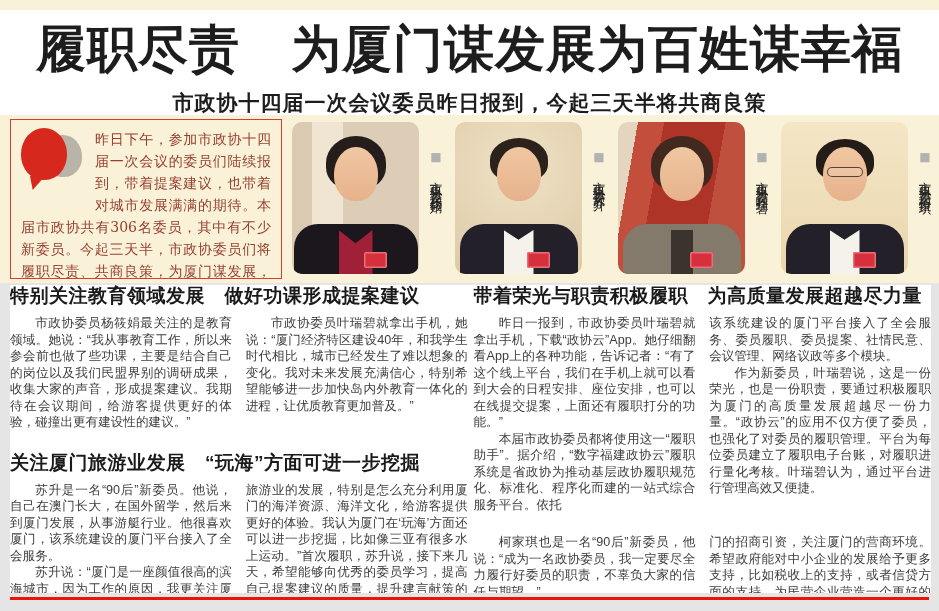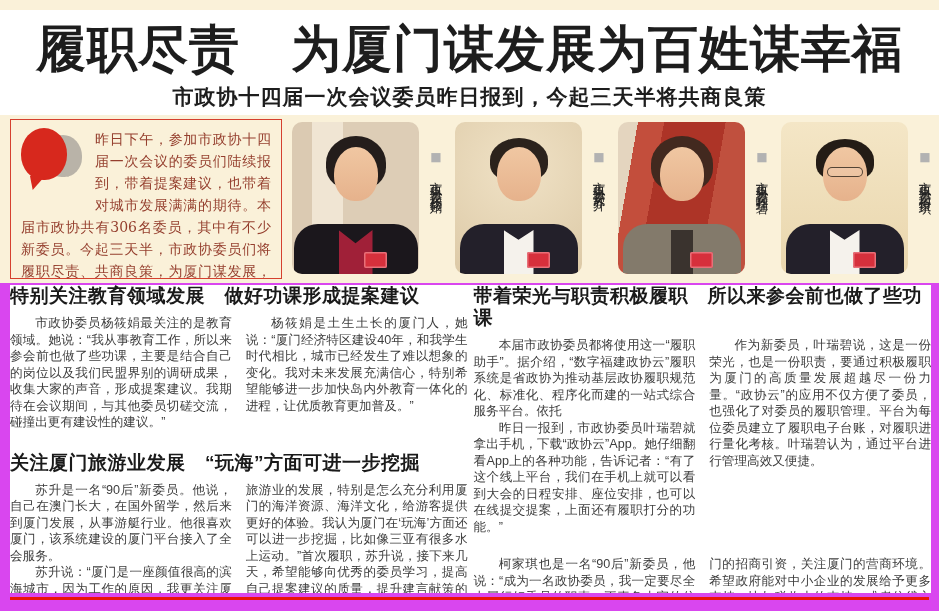--- a/index.html
+++ b/index.html
@@ -1,26 +1,26 @@
 <!DOCTYPE html>
 <html><head>
 <meta charset="utf-8">
 <style>
   * { margin:0; padding:0; box-sizing:border-box; }
   html,body { width:939px; height:611px; }
   body { background:#ffffff; font-family:"Liberation Sans", sans-serif; overflow:hidden; }
-  .page { position:relative; width:939px; height:611px; background:#d946ef; }
+  .page { position:relative; width:939px; height:611px; background:#e5e5e5; }
 
   .top-strip { position:absolute; top:0; left:0; width:100%; height:10px; background:#faf1d9; }
 
   
   .masthead { position:absolute; top:10px; left:0; width:100%; height:105px; text-align:center; background:#fff; }
   .main-headline { margin-top:13px; font-size:50px; line-height:52px; font-weight:900;
     color:#1d1d1d; letter-spacing:1px; font-family:"Liberation Sans", sans-serif; }
-  .sub-headline { margin-top:10px; font-size:21px; line-height:24px; font-weight:700;
+  .sub-headline { margin-top:16px; font-size:21px; line-height:24px; font-weight:700;
     color:#1d1d1d; letter-spacing:1px; font-family:"DejaVu Serif", serif; }
 
   
   .lead-band { position:absolute; top:115px; left:0; width:100%; height:168px; background:#faf1d9; }
 
   .intro-box { position:absolute; left:10px; top:4px; width:272px; height:160px;
     border:1px solid #d5402e; padding:8px 10px 4px 10px; }
   .balloon { float:left; width:64px; height:74px; margin:0 10px 2px 0; position:relative; }
   .balloon-gray { position:absolute; right:3px; top:7px; width:38px; height:42px; background:#b9b3a8;
     border-radius:50% 50% 46% 46%; }
@@ -157,51 +157,52 @@
       </figure>
     </div>
   </section>
 
   <main class="articles">
     <div class="section-col">
       <article class="article">
         <h3 class="article-headline">特别关注教育领域发展　做好功课形成提案建议</h3>
         <div class="cols">
           <div class="col">
-            <p class="para">市政协委员杨筱娟最关注的是教育领域。她说：“我从事教育工作，所以来参会前也做了些功课，主要是结合自己的岗位以及我们民盟界别的调研成果，收集大家的声音，形成提案建议。我期待在会议期间，与其他委员切磋交流，碰撞出更有建设性的建议。”</p>
-          </div>
-          <div class="col">
-            <p class="para">杨筱娟是土生土长的厦门人，她说：“厦门经济特区建设40年，和我学生时代相比，城市已经发生了难以想象的变化。我对未来发展充满信心，特别希望能够进一步加快岛内外教育一体化的进程，让优质教育更加普及。”</p>
+            <p class="para">市政协委员杨筱娟最关注的是教育领域。她说：“我从事教育工作，所以来参会前也做了些功课，主要是结合自己的岗位以及我们民盟界别的调研成果，收集大家的声音，形成提案建议。我期待在会议期间，给游客提供更好的体验，碰撞出更有建设性的建议。”</p>
+          </div>
+          <div class="col">
+            <p class="para">市政协委员叶瑞碧就拿出手机，她说：“厦门经济特区建设40年，和我学生时代相比，城市已经发生了难以想象的变化。我对未来发展充满信心，特别希望能够进一步加快岛内外教育一体化的进程，让优质教育更加普及。”</p>
           </div>
         </div>
       </article>
 
       <article class="article">
         <h3 class="article-headline">关注厦门旅游业发展　“玩海”方面可进一步挖掘</h3>
         <div class="cols">
           <div class="col">
             <p class="para">苏升是一名“90后”新委员。他说，自己在澳门长大，在国外留学，然后来到厦门发展，从事游艇行业。他很喜欢厦门，该系统建设的厦门平台接入了全会服务。</p>
             <p class="para">苏升说：“厦门是一座颜值很高的滨海城市，因为工作的原因，我更关注厦门</p>
           </div>
           <div class="col">
             <p class="para cont">旅游业的发展，特别是怎么充分利用厦门的海洋资源、海洋文化，给游客提供更好的体验。我认为厦门在‘玩海’方面还可以进一步挖掘，比如像三亚有很多水上运动。”首次履职，苏升说，接下来几天，希望能够向优秀的委员学习，提高自己提案建议的质量，提升建言献策的水平。</p>
           </div>
         </div>
       </article>
     </div>
 
     <div class="section-col">
       <article class="article">
-        <h3 class="article-headline">带着荣光与职责积极履职　所以来参会前也做了些功课</h3>
-        <div class="cols">
-          <div class="col">
+        <h3 class="article-headline">带着荣光与职责积极履职　为高质量发展超越尽力量</h3>
+        <div class="cols">
+          <div class="col">
+            <p class="para">昨日一报到，市政协委员叶瑞碧就拿出手机，下载“政协云”App。她仔细翻看App上的各种功能，告诉记者：“有了这个线上平台，我们在手机上就可以看到大会的日程安排、座位安排，也可以在线提交提案，上面还有履职打分的功能。”</p>
             <p class="para">本届市政协委员都将使用这一“履职助手”。据介绍，“数字福建政协云”履职系统是省政协为推动基层政协履职规范化、标准化、程序化而建的一站式综合服务平台。依托</p>
-            <p class="para">昨日一报到，市政协委员叶瑞碧就拿出手机，下载“政协云”App。她仔细翻看App上的各种功能，告诉记者：“有了这个线上平台，我们在手机上就可以看到大会的日程安排、座位安排，也可以在线提交提案，上面还有履职打分的功能。”</p>
-          </div>
-          <div class="col">
+          </div>
+          <div class="col">
+            <p class="para cont">该系统建设的厦门平台接入了全会服务、委员履职、委员提案、社情民意、会议管理、网络议政等多个模块。</p>
             <p class="para">作为新委员，叶瑞碧说，这是一份荣光，也是一份职责，要通过积极履职为厦门的高质量发展超越尽一份力量。“政协云”的应用不仅方便了委员，也强化了对委员的履职管理。平台为每位委员建立了履职电子台账，对履职进行量化考核。叶瑞碧认为，通过平台进行管理高效又便捷。</p>
           </div>
         </div>
       </article>
 
       <article class="article">
         <div class="cols">
           <div class="col">
             <p class="para">柯家琪也是一名“90后”新委员，他说：“成为一名政协委员，我一定要尽全力履行好委员的职责，不辜负大家的信任与期望。”</p>
 

